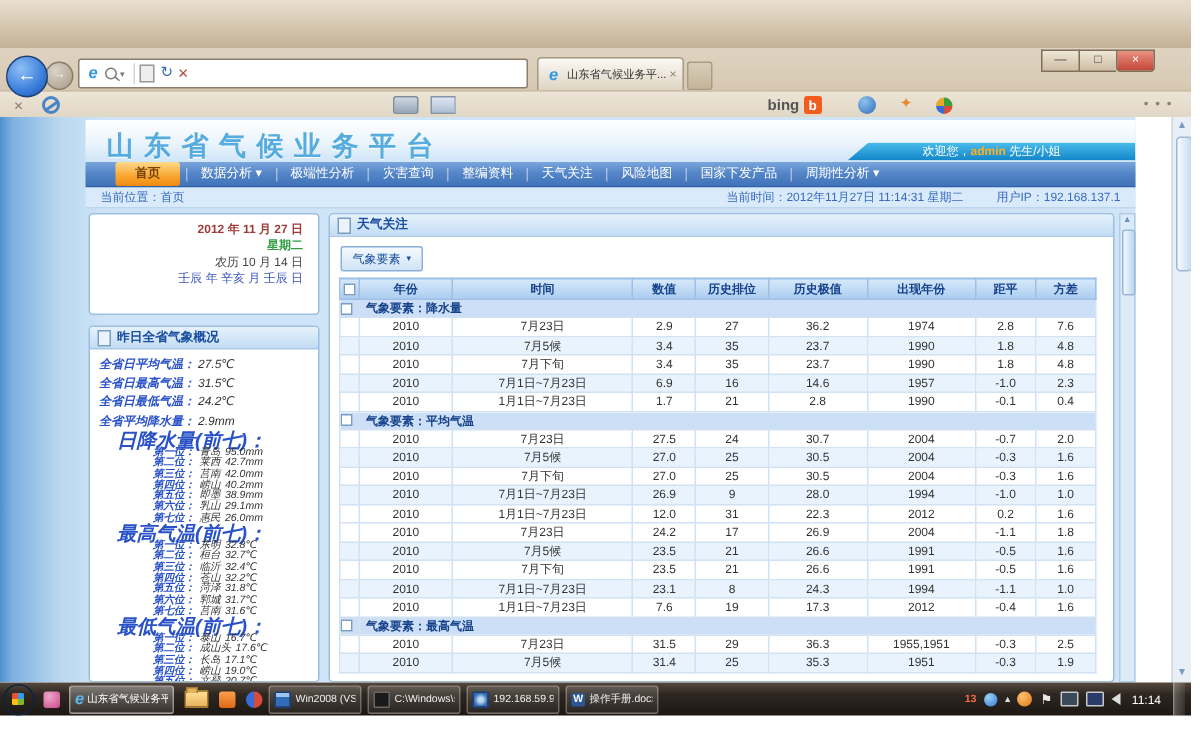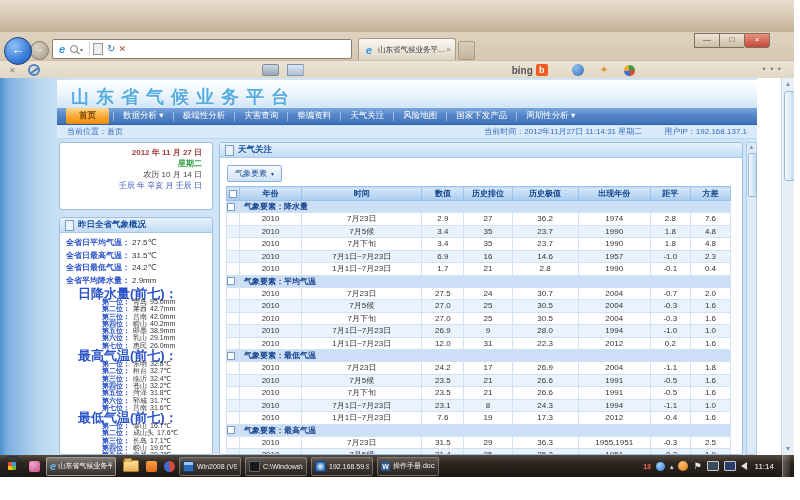--- a/index.html
+++ b/index.html
@@ -68,21 +68,21 @@
     background:linear-gradient(180deg,#ffffff 0%,#eaf4fc 55%,#cfe5f7 100%);}
   .page-title{position:absolute;left:14px;top:5px;font-size:18px;font-weight:bold;color:#56abdf;
     letter-spacing:7px;text-shadow:0 1px 0 #fff;}
   .welcome{position:absolute;right:0;top:17px;height:12px;width:192px;
     background:linear-gradient(180deg,#49bdec 0%,#1285c8 100%);
     clip-path:polygon(14px 0,100% 0,100% 100%,0 100%);
     color:#fff;font-size:8px;line-height:12px;text-align:center;}
   .welcome b{color:#ffb020;font-weight:bold;}
   .navbar{position:absolute;left:0;top:30px;width:100%;height:17px;
     background:linear-gradient(180deg,#7aa6dc 0%,#5586c8 45%,#3f72b8 100%);
-    border-bottom:1px solid #2f5fa8;display:flex;align-items:center;padding-left:5px;box-sizing:border-box;}
+    border-bottom:1px solid #2f5fa8;display:flex;align-items:center;padding-left:16px;box-sizing:border-box;}
   .nav-item{color:#fff;font-size:8.5px;padding:0 9px;white-space:nowrap;}
   .nav-item.active{background:linear-gradient(180deg,#ffd98c 0%,#f7a52e 60%,#f08a10 100%);
     color:#7a4300;font-weight:bold;border-radius:2px;padding:2px 13px;margin:0 4px;}
   .nav-sep{width:1px;height:9px;background:rgba(255,255,255,.45);}
   .crumb{position:absolute;left:0;top:47px;width:100%;height:14px;background:#d9ebfb;border-bottom:1px solid #bcd6ee;
     display:flex;align-items:center;font-size:8px;color:#3a6abf;box-sizing:border-box;padding:0 10px;}
   .crumb .sp{flex:1;}
   .crumb span{white-space:nowrap;}
   .crumb .rgt{margin-left:22px;}
   
@@ -91,21 +91,21 @@
     display:flex;align-items:center;padding:0 5px;font-size:8.5px;font-weight:bold;color:#1a4e9e;}
   .cal-ic{width:8px;height:8px;border:1px solid #b05040;background:#fff;border-top:3px solid #c8503c;margin-right:4px;box-sizing:border-box;}
   .doc2-ic{width:7px;height:9px;border:1px solid #7a9cc0;background:#eaf3fc;margin-right:4px;}
   #cal-panel{left:2px;top:64px;width:154px;height:68px;}
   .cal-body{padding:4px 10px 0 4px;text-align:right;font-size:8px;line-height:11px;}
   .cal-date{color:#9e3b3b;font-weight:bold;}
   .cal-week{color:#2f9e44;font-weight:bold;}
   .cal-lunar{color:#444;}
   .cal-gz{color:#3a57b8;}
   #sum-panel{left:2px;top:139px;width:154px;height:238px;}
-  .sum-body{padding:4px 16px 0 6px;}
+  .sum-body{padding:4px 16px 0 6px;font-style:italic;}
   .stat-line{display:flex;font-size:8px;line-height:12.5px;white-space:nowrap;}
   .stat-label{color:#2a52c8;font-weight:bold;}
   .stat-value{color:#333;margin-left:2px;}
   .sec-title{font-size:13px;line-height:9px;color:#2a52c8;font-weight:bold;padding-left:12px;margin-top:2px;white-space:nowrap;}
   .rank-line{display:flex;font-size:7px;line-height:7.3px;white-space:nowrap;}
   .rank-label{width:64px;text-align:right;color:#2a52c8;font-weight:bold;}
   .rank-station{color:#333;margin-left:3px;}
   .rank-value{color:#333;margin-left:3px;}
   
   #main-panel{left:162px;top:64px;width:524px;height:313px;}
@@ -219,20 +219,21 @@
     <div class="tb-dots">• • •</div>
   </div>
 
   <div class="viewport">
     <div class="pagebg"></div>
     <div class="content">
 
       <div class="page-head">
         <div class="page-title">山东省气候业务平台</div>
       </div>
+      <div class="welcome"><span>欢迎您，</span><b>admin</b><span> 先生/小姐</span></div>
 
       <div class="navbar" id="nav-items">
           <span class="nav-item active">首页</span>
           <span class="nav-sep"></span>
           <span class="nav-item">数据分析 ▾</span>
           <span class="nav-sep"></span>
           <span class="nav-item">极端性分析</span>
           <span class="nav-sep"></span>
           <span class="nav-item">灾害查询</span>
           <span class="nav-sep"></span>
@@ -533,24 +534,20 @@
                   <td></td>
                   <td>2010</td>
                   <td>1月1日~7月23日</td>
                   <td>12.0</td>
                   <td>31</td>
                   <td>22.3</td>
                   <td>2012</td>
                   <td>0.2</td>
                   <td>1.6</td>
                 </tr>
-                <tr class="group-row">
-                  <td><span class="cbx"></span></td>
-                  <td class="gl" colspan="8">气象要素：最低气温</td>
-                </tr>
                 <tr>
                   <td></td>
                   <td>2010</td>
                   <td>7月23日</td>
                   <td>24.2</td>
                   <td>17</td>
                   <td>26.9</td>
                   <td>2004</td>
                   <td>-1.1</td>
                   <td>1.8</td>

